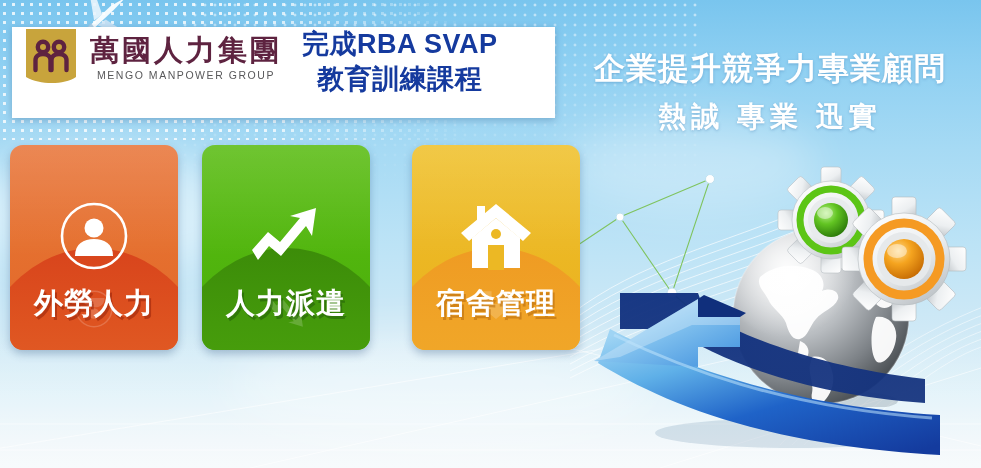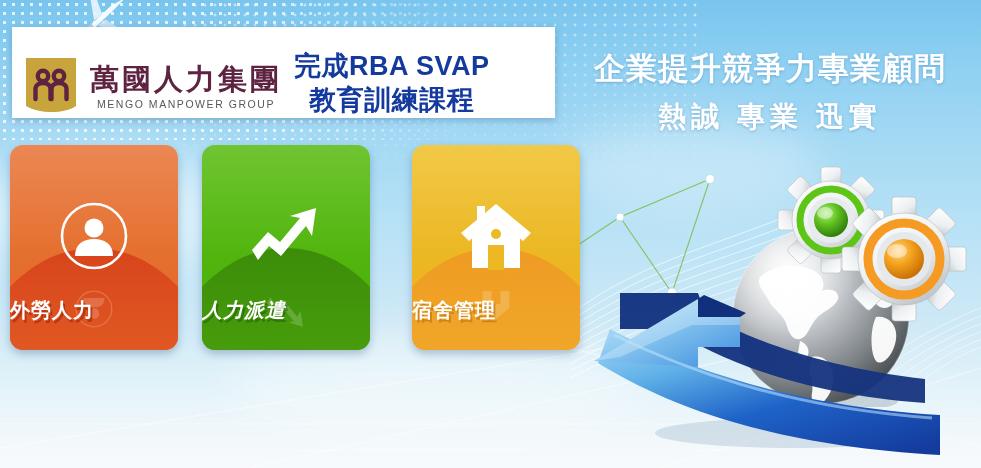--- a/index.html
+++ b/index.html
@@ -54,36 +54,36 @@
   }
 
   
   .plane{position:absolute;left:68px;top:-16px;width:70px;height:60px;pointer-events:none;}
 
   
   .plaque{
     position:absolute;left:12px;top:27px;width:543px;height:91px;
     background:#ffffff;
     box-shadow:0 2px 7px rgba(20,60,110,.28);
-    display:flex;align-items:flex-end;
+    display:flex;align-items:flex-start;
   }
   .logo-wrap{display:flex;align-items:center;padding-left:12px;}
   .shield{position:relative;width:54px;height:62px;flex:0 0 auto;}
   .logo-cn{
     font-family:"DejaVu Serif","Liberation Serif",serif;
     font-size:29px;letter-spacing:3px;color:#5e2340;font-weight:700;
     line-height:1.05;white-space:nowrap;
   }
   .logo-en{
     font-size:10.5px;letter-spacing:1.55px;color:#58585a;font-weight:400;
     white-space:nowrap;margin-top:4px;text-align:center;
   }
   .logo-text{margin-left:12px;}
   .plaque-title{
-    margin-left:12px;color:#153a9e;font-weight:700;
+    margin-left:20px;color:#153a9e;font-weight:700;
     font-size:27px;line-height:1.28;text-align:center;white-space:nowrap;
     letter-spacing:.5px;
   }
 
   
   .slogan{position:absolute;left:565px;top:50px;width:410px;text-align:center;color:#ffffff;pointer-events:none;}
   .slogan .l1{font-size:31px;font-weight:700;letter-spacing:1px;line-height:1.25;text-shadow:0 1px 3px rgba(40,100,160,.35);white-space:nowrap;}
   .slogan .l2{font-size:28px;font-weight:700;letter-spacing:5px;line-height:1.3;margin-top:10px;text-shadow:0 1px 3px rgba(40,100,160,.35);white-space:nowrap;}
 
   
@@ -96,34 +96,34 @@
   .card .hill{
     position:absolute;left:-28%;bottom:-66px;width:156%;height:168px;
     border-radius:50% 50% 0 0 / 100% 100% 0 0;
   }
   .card .ic{
     position:absolute;left:0;right:0;top:52px;height:78px;
     display:flex;align-items:center;justify-content:center;
   }
   .card .lbl{
     position:absolute;left:0;right:0;bottom:26px;
-    text-align:left;color:#fff;font-weight:700;
-    font-size:20px;letter-spacing:1px;white-space:nowrap;
+    text-align:center;color:#fff;font-weight:700;
+    font-size:29px;letter-spacing:1px;white-space:nowrap;
   }
   .card .gloss{
     position:absolute;left:0;top:0;right:0;height:54%;
     background:linear-gradient(to bottom, rgba(255,255,255,.14), rgba(255,255,255,0));
     pointer-events:none;
   }
   #card-0{left:10px;background:linear-gradient(to bottom,#e87438 0%,#e5702f 48%,#e2672a 100%);}
   #card-0 .hill{background:linear-gradient(to bottom,#d8441c 0%,#de5320 45%,#e4632a 100%);}
   #card-0 .lbl{text-shadow:2px 3px 0 rgba(150,35,10,.55);}
   #card-1{left:202px;background:linear-gradient(to bottom,#58bb10 0%,#52b60e 48%,#4aad0c 100%);}
   #card-1 .hill{background:linear-gradient(to bottom,#3c8c09 0%,#44990b 45%,#4ca50d 100%);}
-  #card-1 .lbl{text-shadow:2px 3px 0 rgba(30,85,8,.5);font-style:italic;}
+  #card-1 .lbl{text-shadow:2px 3px 0 rgba(30,85,8,.5);}
   #card-2{left:412px;background:linear-gradient(to bottom,#efc029 0%,#ecb824 48%,#eab11f 100%);}
   #card-2 .hill{background:linear-gradient(to bottom,#ef9b23 0%,#f0a427 45%,#f1ab2b 100%);}
   #card-2 .lbl{text-shadow:2px 3px 0 rgba(175,100,10,.5);}
 
   
   .refl{position:absolute;left:0;right:0;top:128px;height:56px;display:flex;align-items:flex-start;justify-content:center;opacity:.18;transform:scaleY(-1);pointer-events:none;}
 
   
   .stage{position:absolute;left:560px;top:155px;width:421px;height:313px;pointer-events:none;}
 

